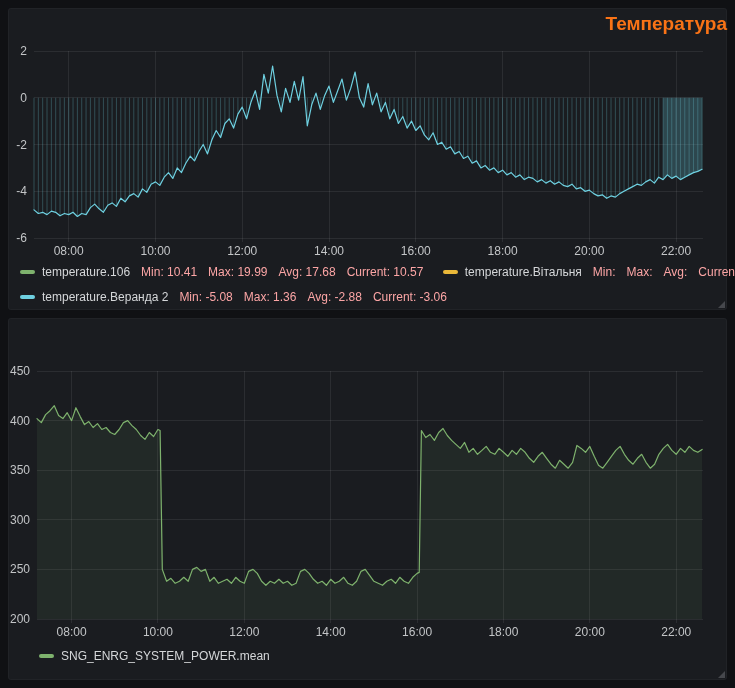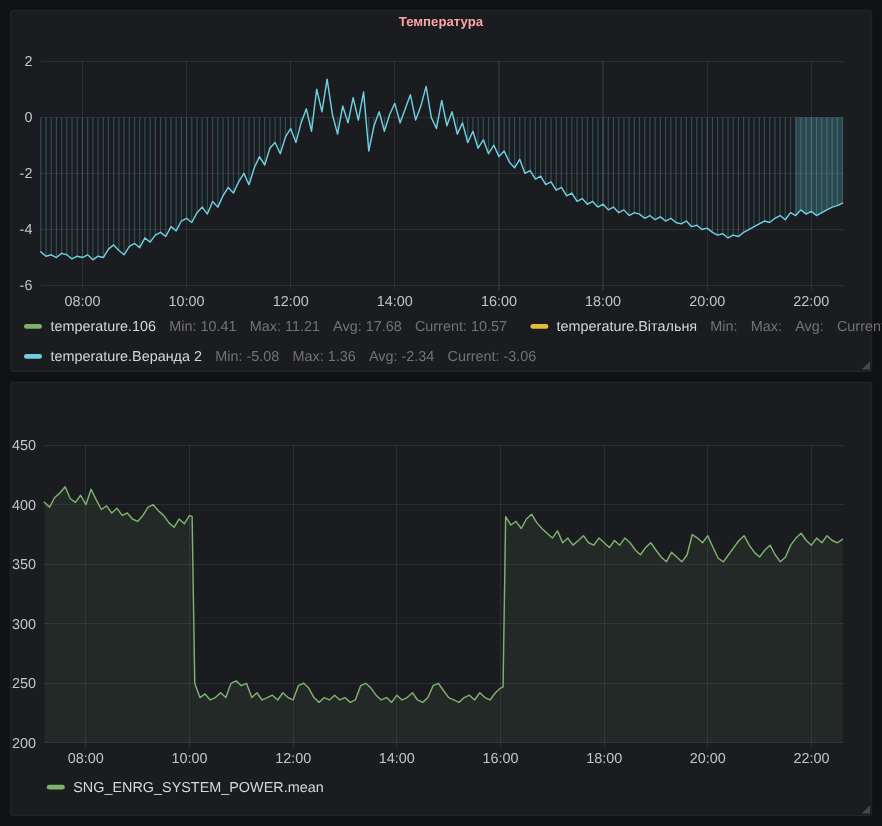--- a/index.html
+++ b/index.html
@@ -1,33 +1,33 @@
 <!DOCTYPE html>
 <html><head>
 <meta charset="utf-8">
 <style>
   html,body{margin:0;padding:0;background:#101114;}
   .page{position:relative;width:735px;height:688px;background:#101114;overflow:hidden;
         font-family:"Liberation Sans",sans-serif;}
   .panel{position:absolute;left:8px;width:719px;background:#1a1c20;border-radius:3px;
          box-shadow:0 0 0 1px rgba(255,255,255,0.03) inset;}
-  .panel-title{position:absolute;top:5px;left:0;width:100%;text-align:center;
-               color:#fca5a5;font-size:11px;font-weight:600;cursor:pointer;}
+  .panel-title{position:absolute;top:5px;left:0;width:100%;text-align:right;
+               color:#f97316;font-size:19px;font-weight:600;cursor:pointer;}
   .chart-svg{position:absolute;top:0;left:0;}
   .grid{stroke:rgba(255,255,255,0.08);stroke-width:1;shape-rendering:crispEdges;}
   .tick-text{fill:#c3c5c7;font-size:12px;font-family:"Liberation Sans",sans-serif;}
   .ytick{text-anchor:end;}
   .xtick{text-anchor:middle;}
   .legend{position:absolute;color:#d5d7d9;font-size:12px;}
   .legend-row{height:25px;line-height:25px;white-space:nowrap;}
   .legend-item{margin-right:16px;}
   .dash{display:inline-block;width:15px;height:4px;border-radius:2px;vertical-align:middle;
         transform:translateY(-1px);cursor:pointer;}
   .sname{margin-left:7px;cursor:pointer;text-align:center;}
-  .stat{margin-left:11px;color:#737373;}
+  .stat{margin-left:11px;color:#fca5a5;}
   .resize-handle{position:absolute;right:2px;bottom:2px;width:0;height:0;cursor:nwse-resize;
                  border-left:7px solid transparent;border-bottom:7px solid #46484d;}
 </style>
 </head>
 <body>
 
 <div class="page">
 
   <section class="panel" style="top:8px;height:302px;">
     <svg class="chart-svg" width="719" height="302">
@@ -203,29 +203,29 @@
         <line x1="689.7937743190661" x2="689.7937743190661" y1="89.75" y2="163.38125000000002" stroke="rgba(110,208,224,0.28)" stroke-width="1"></line>
         <line x1="694.1322957198444" x2="694.1322957198444" y1="89.75" y2="161.27750000000003" stroke="rgba(110,208,224,0.28)" stroke-width="1"></line>
         <path d="M655.1 89.8 L655.1 171.6 L659.4 166.9 L663.8 170.4 L668.1 168.1 L672.4 171.6 L676.8 169.2 L681.1 166.9 L685.5 164.6 L689.8 163.4 L694.1 161.3 L694.1 89.8 Z" fill="rgba(110,208,224,0.24)" stroke="none"></path>
         <path d="M26.0 201.9 L30.3 205.5 L34.7 204.3 L39.0 206.6 L43.4 203.1 L47.7 204.3 L52.0 207.8 L56.4 205.5 L60.7 206.6 L65.0 204.3 L69.4 208.5 L73.7 205.5 L78.1 206.6 L82.4 199.6 L86.7 196.1 L91.1 200.8 L95.4 204.3 L99.8 197.3 L104.1 194.9 L108.4 198.4 L112.8 190.3 L117.1 193.8 L121.4 187.9 L125.8 185.6 L130.1 189.1 L134.5 180.9 L138.8 184.4 L143.1 176.2 L147.5 173.9 L151.8 177.4 L156.2 169.2 L160.5 164.6 L164.8 170.4 L169.2 159.9 L173.5 164.6 L177.8 155.2 L182.2 148.2 L186.5 152.9 L190.9 143.5 L195.2 136.5 L199.5 145.9 L203.9 131.8 L208.2 122.5 L212.6 129.5 L216.9 115.5 L221.2 110.8 L225.6 120.1 L229.9 106.1 L234.2 99.1 L238.6 110.8 L242.9 94.4 L247.3 82.7 L251.6 101.4 L255.9 66.4 L260.3 85.1 L264.6 58.0 L269.0 87.4 L273.3 103.8 L277.6 80.4 L282.0 94.4 L286.3 73.4 L290.6 92.1 L295.0 68.7 L299.3 117.8 L303.7 96.8 L308.0 85.1 L312.3 101.4 L316.7 87.4 L321.0 78.1 L325.4 94.4 L329.7 82.7 L334.0 71.0 L338.4 92.1 L342.7 80.4 L347.1 64.0 L351.4 89.8 L355.7 99.1 L360.1 75.7 L364.4 96.8 L368.7 85.1 L373.1 103.8 L377.4 94.4 L381.8 110.8 L386.1 101.4 L390.4 115.5 L394.8 108.5 L399.1 120.1 L403.5 113.1 L407.8 122.5 L412.1 117.8 L416.5 127.2 L420.8 131.8 L425.1 124.8 L429.5 136.5 L433.8 134.2 L438.2 141.2 L442.5 138.8 L446.8 145.9 L451.2 143.5 L455.5 150.5 L459.9 148.2 L464.2 155.2 L468.5 152.9 L472.9 159.9 L477.2 157.5 L481.5 162.2 L485.9 159.9 L490.2 164.6 L494.6 162.2 L498.9 166.9 L503.2 164.6 L507.6 169.2 L511.9 166.9 L516.3 171.6 L520.6 169.2 L524.9 170.4 L529.3 173.9 L533.6 171.6 L537.9 175.1 L542.3 172.7 L546.6 176.2 L551.0 173.9 L555.3 177.4 L559.6 178.6 L564.0 176.2 L568.3 180.9 L572.7 179.7 L577.0 183.3 L581.3 182.1 L585.7 185.6 L590.0 187.9 L594.3 186.8 L598.7 190.3 L603.0 187.9 L607.4 189.1 L611.7 185.6 L616.0 183.3 L620.4 180.9 L624.7 178.6 L629.1 176.2 L633.4 177.4 L637.7 173.9 L642.1 171.6 L646.4 175.1 L650.7 169.2 L655.1 171.6 L659.4 166.9 L663.8 170.4 L668.1 168.1 L672.4 171.6 L676.8 169.2 L681.1 166.9 L685.5 164.6 L689.8 163.4 L694.1 161.3" fill="none" stroke="#6ed0e0" stroke-width="1.2" stroke-linejoin="round" stroke-linecap="round"></path>
       </svg>
     <header class="panel-title">Температура</header>
 
     <div class="legend" style="left:12px;top:252px;">
       <div class="legend-row">
         <span class="legend-item">
-          <i class="dash" style="background: rgb(126, 178, 109);"></i><span class="sname">temperature.106</span><span class="stat">Min: 10.41</span><span class="stat">Max: 11.21</span><span class="stat">Avg: 17.68</span><span class="stat">Current: 10.57</span>
+          <i class="dash" style="background: rgb(126, 178, 109);"></i><span class="sname">temperature.106</span><span class="stat">Min: 10.41</span><span class="stat">Max: 19.99</span><span class="stat">Avg: 17.68</span><span class="stat">Current: 10.57</span>
         </span>
         <span class="legend-item">
           <i class="dash" style="background: rgb(234, 184, 57);"></i><span class="sname">temperature.Вітальня</span><span class="stat">Min:</span><span class="stat">Max:</span><span class="stat">Avg:</span><span class="stat">Current:</span>
         </span>
       </div>
       <div class="legend-row">
         <span class="legend-item">
-          <i class="dash" style="background: rgb(110, 208, 224);"></i><span class="sname">temperature.Веранда 2</span><span class="stat">Min: -5.08</span><span class="stat">Max: 1.36</span><span class="stat">Avg: -2.34</span><span class="stat">Current: -3.06</span>
+          <i class="dash" style="background: rgb(110, 208, 224);"></i><span class="sname">temperature.Веранда 2</span><span class="stat">Min: -5.08</span><span class="stat">Max: 1.36</span><span class="stat">Avg: -2.88</span><span class="stat">Current: -3.06</span>
         </span>
       </div>
     </div>
     <i class="resize-handle"></i>
   </section>
 
   <section class="panel" style="top:318px;height:362px;">
     <svg class="chart-svg" width="719" height="362">
         <line x1="29" x2="695" y1="53" y2="53" class="grid"></line>
         <text x="22" y="57" class="tick-text ytick">450</text>

